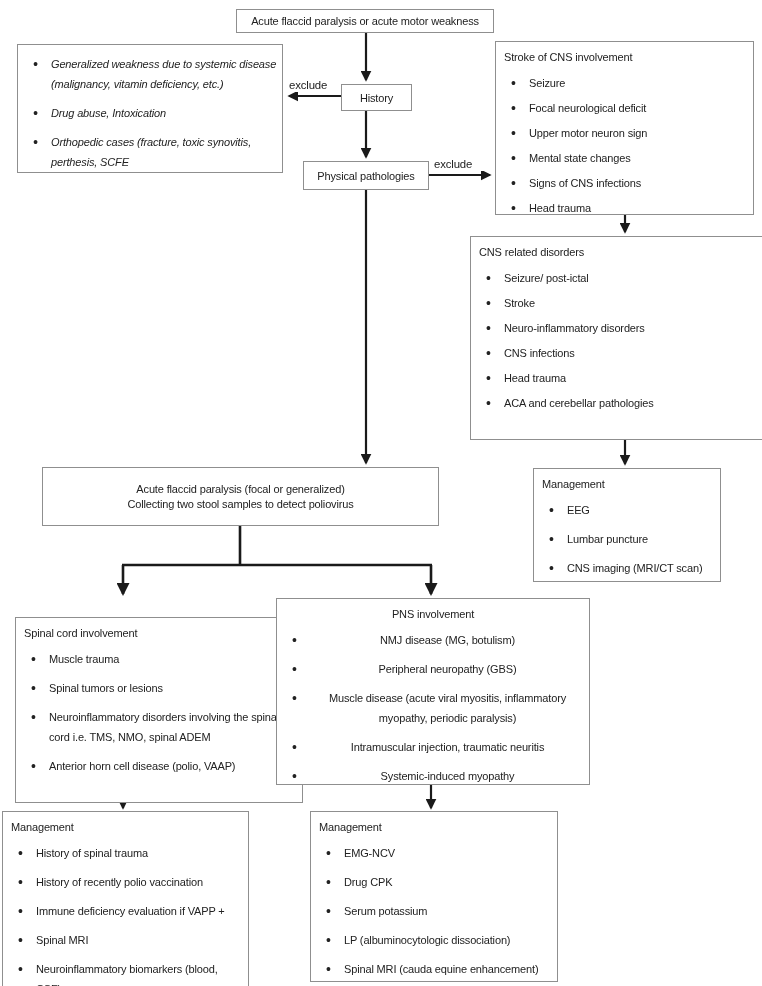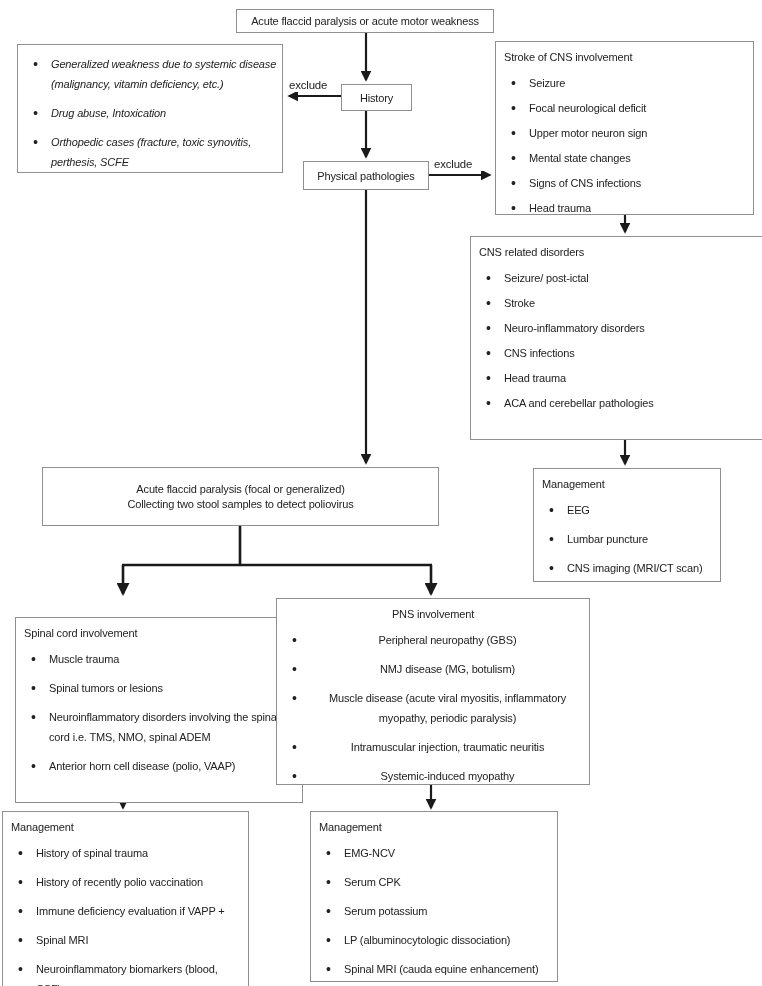--- a/index.html
+++ b/index.html
@@ -125,22 +125,22 @@
         <div class="li"><span>Muscle trauma</span></div>
         <div class="li"><span>Spinal tumors or lesions</span></div>
         <div class="li"><span>Neuroinflammatory disorders involving the spinal cord i.e. TMS, NMO, spinal ADEM</span></div>
         <div class="li"><span>Anterior horn cell disease (polio, VAAP)</span></div>
       </div>
   </div>
 
   <div class="box roomy" style="left:276px;top:598px;width:314px;height:187px;text-align:center;">
     <div class="box-title">PNS involvement</div>
     <div class="bullets">
+        <div class="li"><span>NMJ disease (MG, botulism)</span></div>
         <div class="li"><span>Peripheral neuropathy (GBS)</span></div>
-        <div class="li"><span>NMJ disease (MG, botulism)</span></div>
         <div class="li"><span>Muscle disease (acute viral myositis, inflammatory myopathy, periodic paralysis)</span></div>
         <div class="li"><span>Intramuscular injection, traumatic neuritis</span></div>
         <div class="li"><span>Systemic-induced myopathy</span></div>
       </div>
   </div>
 
   <div class="box roomy" style="left:2px;top:811px;width:247px;height:185px;">
     <div class="box-title">Management</div>
     <div class="bullets">
         <div class="li"><span>History of spinal trauma</span></div>
@@ -148,20 +148,20 @@
         <div class="li"><span>Immune deficiency evaluation if VAPP +</span></div>
         <div class="li"><span>Spinal MRI</span></div>
         <div class="li"><span>Neuroinflammatory biomarkers (blood, CSF)</span></div>
       </div>
   </div>
 
   <div class="box roomy" style="left:310px;top:811px;width:248px;height:171px;">
     <div class="box-title">Management</div>
     <div class="bullets">
         <div class="li"><span>EMG-NCV</span></div>
-        <div class="li"><span>Serum CPK</span></div>
+        <div class="li"><span>Drug CPK</span></div>
         <div class="li"><span>Serum potassium</span></div>
         <div class="li"><span>LP (albuminocytologic dissociation)</span></div>
         <div class="li"><span>Spinal MRI (cauda equine enhancement)</span></div>
       </div>
   </div>
 
 </div>
 
 </body></html>

